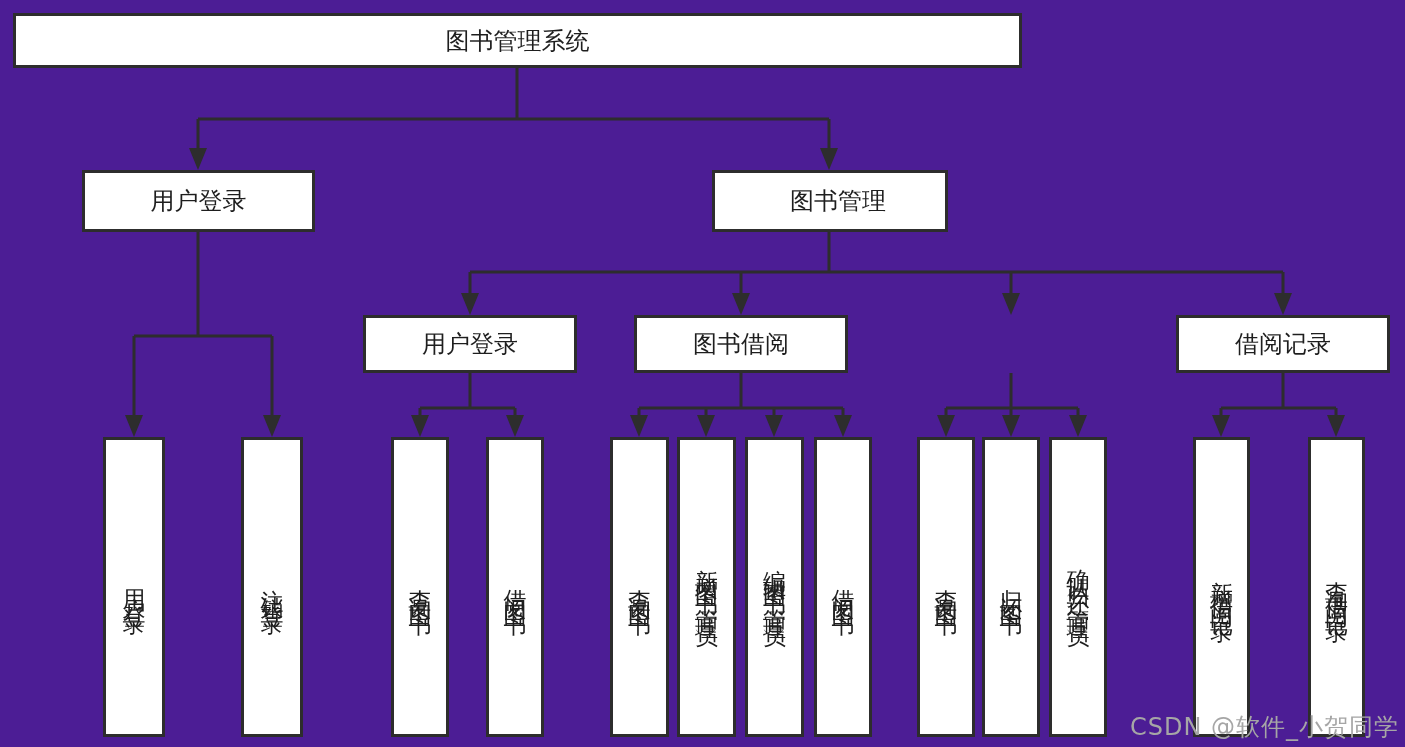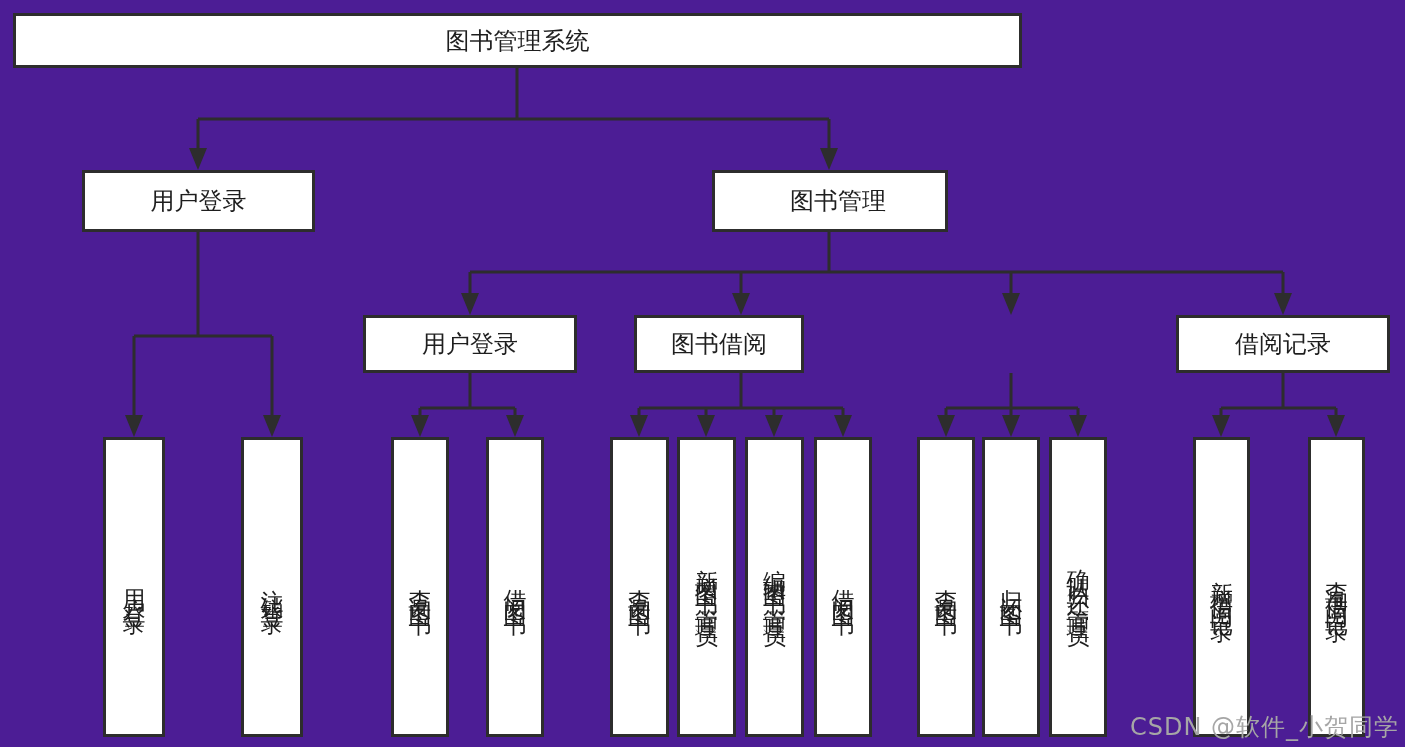--- a/index.html
+++ b/index.html
@@ -93,21 +93,21 @@
       <polygon points="1327,415 1345,415 1336,437"></polygon>
     </g>
   </svg>
 
   <div class="node" style="left:13px; top:13px; width:1009px; height:55px;">图书管理系统</div>
 
   <div class="node" style="left:82px; top:170px; width:233px; height:62px;">用户登录</div>
   <div class="node" style="left:712px; top:170px; width:236px; height:62px;padding-left:16px;">图书管理</div>
 
   <div class="node" style="left:363px; top:315px; width:214px; height:58px;">用户登录</div>
-  <div class="node" style="left:634px; top:315px; width:170px; height:58px;">图书借阅</div>
+  <div class="node" style="left:634px; top:315px; width:214px; height:58px;">图书借阅</div>
   <div class="node" style="left:1176px; top:315px; width:214px; height:58px;">借阅记录</div>
 
   <div class="node vnode" style="left:103px; top:437px; width:62px; height:300px;">用户登录</div>
   <div class="node vnode" style="left:241px; top:437px; width:62px; height:300px;">注销登录</div>
 
   <div class="node vnode" style="left:391px; top:437px; width:58px; height:300px;">查询图书</div>
   <div class="node vnode" style="left:486px; top:437px; width:58px; height:300px;">借阅图书</div>
 
   <div class="node vnode" style="left:610px; top:437px; width:59px; height:300px;">查询图书</div>
   <div class="node vnode" style="left:677px; top:437px; width:59px; height:300px;">新增图书（管理员）</div>

